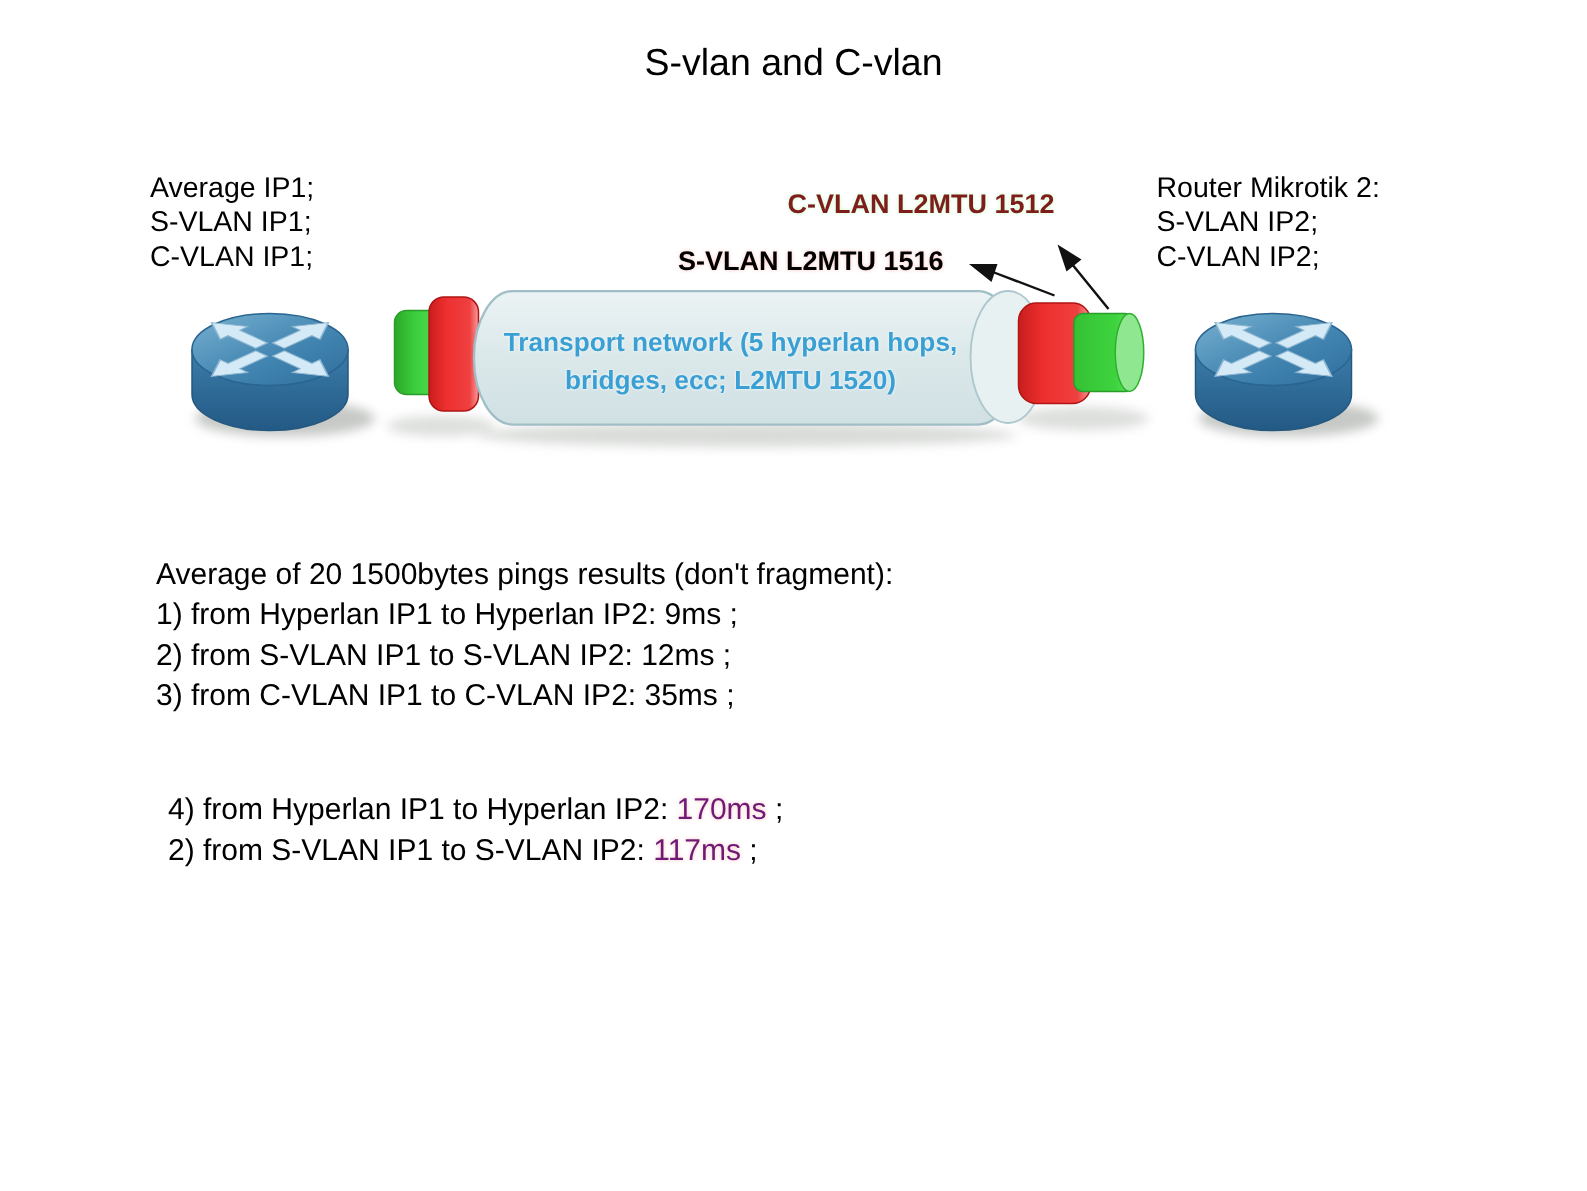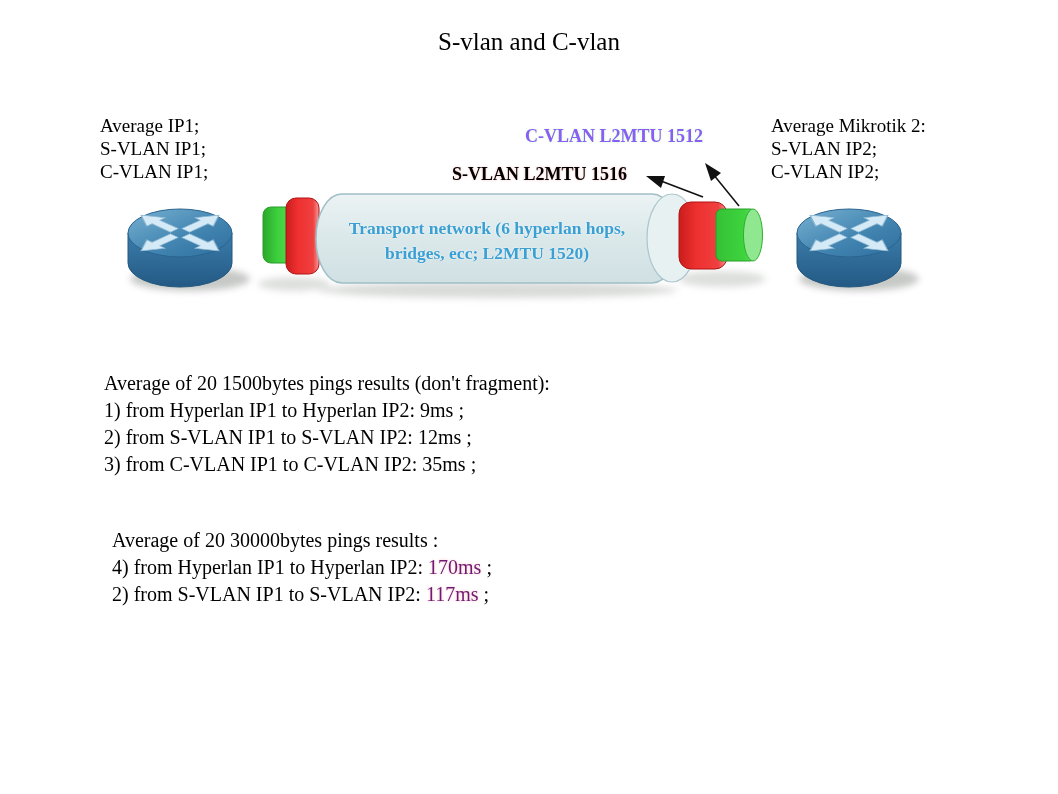--- a/index.html
+++ b/index.html
@@ -1,31 +1,31 @@
 <!DOCTYPE html>
 <html><head>
 <meta charset="utf-8">
 <style>
   html,body{margin:0;padding:0;background:#fff;}
   #page{
     position:relative;width:983px;height:794px;background:#ffffff;
-    font-family:Liberation Serif, serif;color:#000;overflow:hidden;
+    font-family:Liberation Sans, sans-serif;color:#000;overflow:hidden;
   }
   .abs{position:absolute;}
   #title{
     top:28px;left:0;width:1058px;text-align:center;
     font-size:25px;color:#000;
   }
   .router-label{
     font-size:19px;line-height:23px;color:#000;letter-spacing:0;
   }
   #router-label-1{left:100px;top:114px;}
   #router-label-2{left:771px;top:114px;}
   #cvlan-label{
-    left:525px;top:126px;font-size:18px;font-weight:700;color:#8b5cf6;
+    left:525px;top:126px;font-size:18px;font-weight:700;color:#7f1d1d;
     text-shadow:0 0 3px #ccffcc,0 0 1px #eafdea;white-space:nowrap;
   }
   #svlan-label{
     left:452px;top:164px;font-size:18px;font-weight:700;color:#000000;
     text-shadow:0 0 3px #ffc9c9,0 0 1px #ffecec;white-space:nowrap;
   }
   #tube-label{
     left:307px;top:216px;width:360px;text-align:center;
     font-size:17.5px;line-height:25px;font-weight:700;color:#3a9fd3;
     text-shadow:0 0 2px #ffffff;
@@ -45,21 +45,21 @@
 
   <div id="title" class="abs">S-vlan and C-vlan</div>
 
   <div id="router-label-1" class="abs router-label">
     <div>Average IP1;</div>
     <div>S-VLAN IP1;</div>
     <div>C-VLAN IP1;</div>
   </div>
 
   <div id="router-label-2" class="abs router-label">
-    <div>Average Mikrotik 2:</div>
+    <div>Router Mikrotik 2:</div>
     <div>S-VLAN IP2;</div>
     <div>C-VLAN IP2;</div>
   </div>
 
   <div id="cvlan-label" class="abs">C-VLAN L2MTU 1512</div>
   <div id="svlan-label" class="abs">S-VLAN L2MTU 1516</div>
 
   <svg id="diagram-svg" class="abs" width="1058" height="794" viewBox="0 0 1058 794">
     <defs>
       <filter id="soft" x="-60%" y="-60%" width="220%" height="220%">
@@ -131,33 +131,32 @@
     <g stroke="#111" stroke-width="1.6" fill="#111">
       <line x1="739" y1="206" x2="713" y2="174"></line>
       <polygon points="705,163 721,173 711,181" stroke="none"></polygon>
     </g>
 
     <use href="#routerIcon" transform="translate(180,233)"></use>
     <use href="#routerIcon" transform="translate(849,233)"></use>
   </svg>
 
   <div id="tube-label" class="abs">
-    <div>Transport network (6 hyperlan hops,</div>
+    <div>Transport network (5 hyperlan hops,</div>
     <div>bridges, ecc; L2MTU 1520)</div>
   </div>
 
   <div id="ping-1500" class="abs ping-block">
     <div>Average of 20 1500bytes pings results (don't fragment):</div>
     <div>1) from Hyperlan IP1 to Hyperlan IP2: 9ms ;</div>
     <div>2) from S-VLAN IP1 to S-VLAN IP2: 12ms ;</div>
     <div>3) from C-VLAN IP1 to C-VLAN IP2: 35ms ;</div>
   </div>
 
   <div id="ping-30000" class="abs ping-block">
-    <div>Average of 20 30000bytes pings results :</div>
     <div>
       <span>4) from Hyperlan IP1 to Hyperlan IP2: </span><span class="ping-value-red">170ms</span><span> ;</span>
     </div>
     <div>
       <span>2) from S-VLAN IP1 to S-VLAN IP2: </span><span class="ping-value-red">117ms</span><span> ;</span>
     </div>
   </div>
 
 </div>
 

